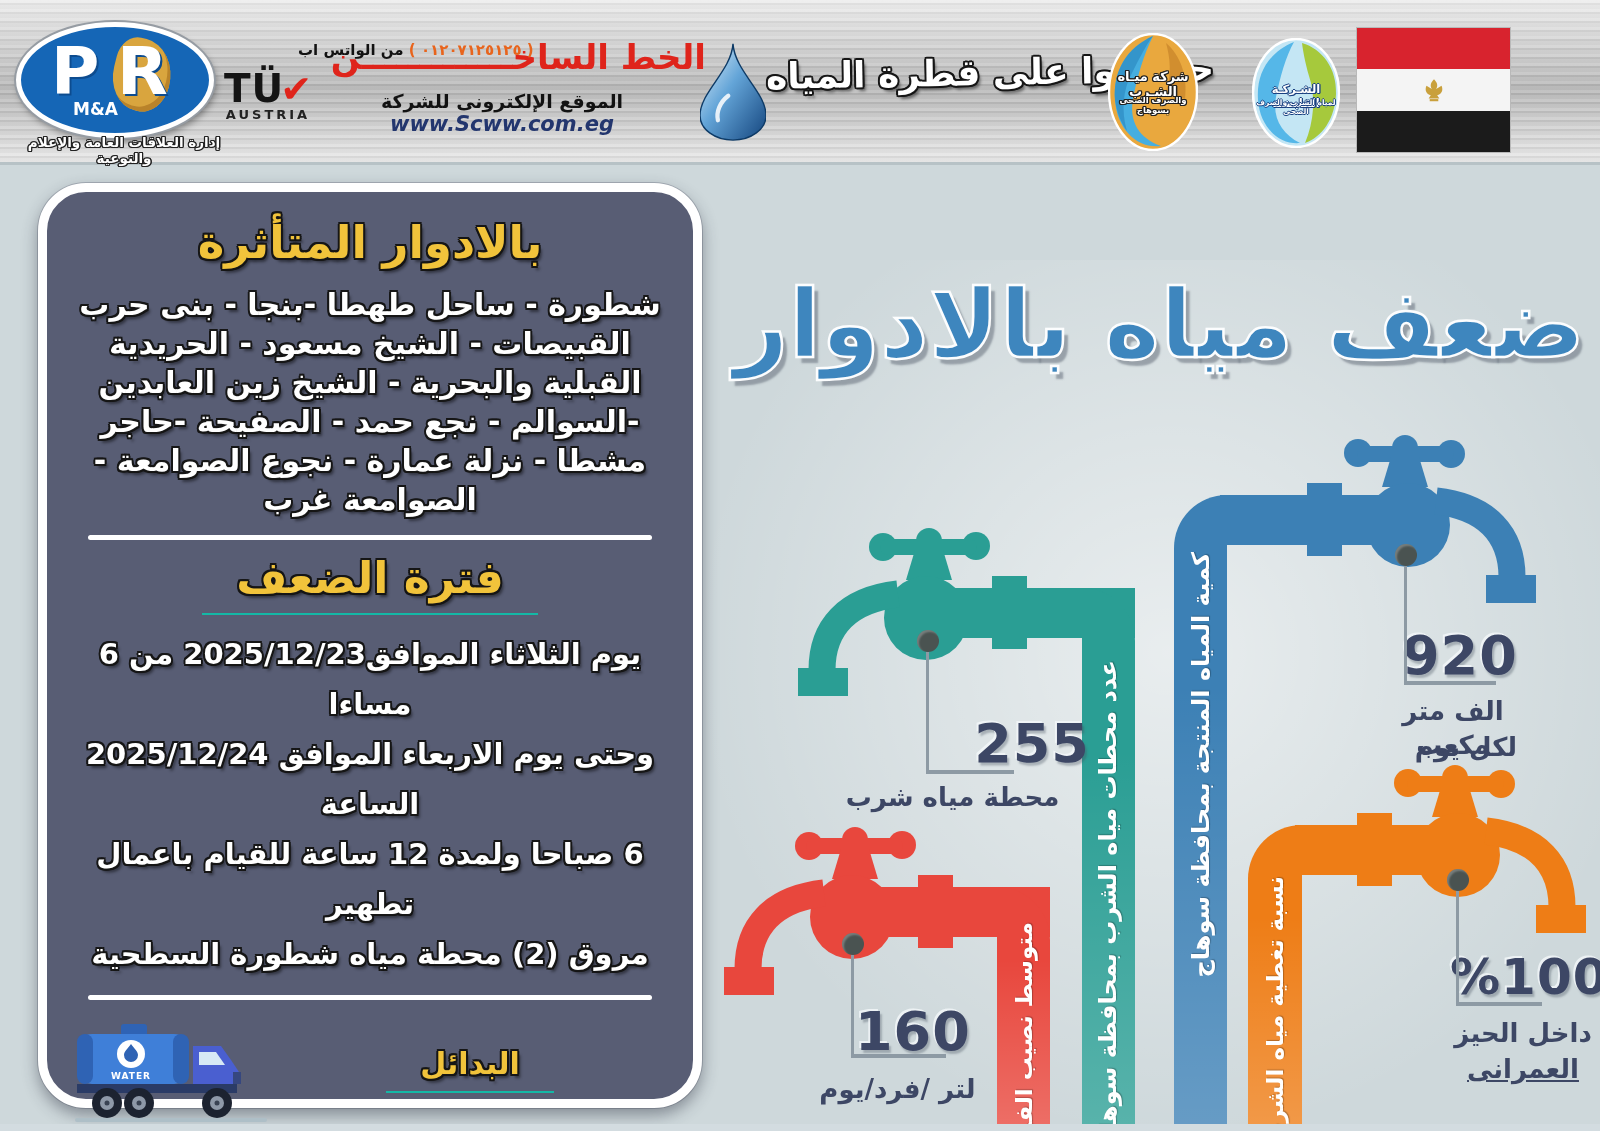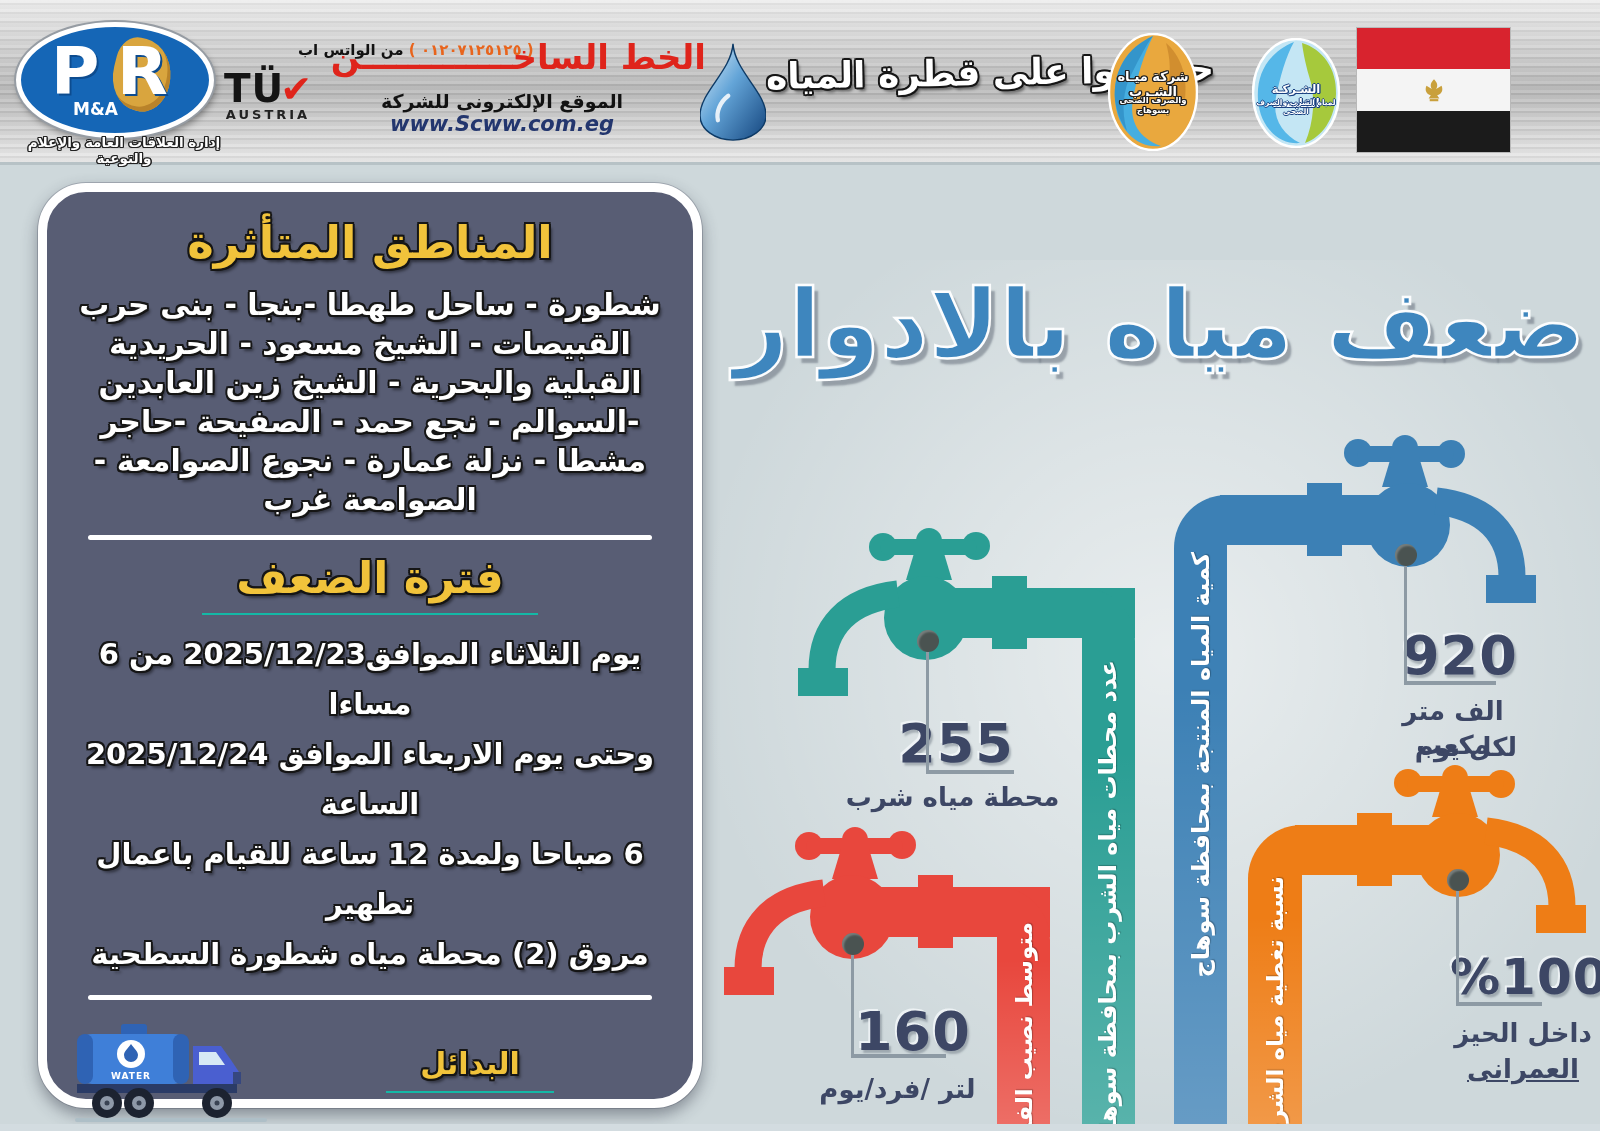--- a/index.html
+++ b/index.html
@@ -167,21 +167,21 @@
         <rect x="10" y="20.5" width="8" height="2" fill="#c9a03c"></rect>
       </svg>
     </div>
   </div>
 
   <div class="content-light"></div>
 
   <div class="main-title" style="color: rgb(62, 134, 190);">ضعف مياه بالادوار العليا</div>
 
   <div class="panel">
-    <div class="p-title ol-dark">المناطق المتأثرة</div>
+    <div class="p-title ol-dark">بالادوار المتأثرة</div>
     <div class="areas ol-dark">
       <div>شطورة - ساحل طهطا -بنجا - بنى حرب</div>
       <div>القبيصات - الشيخ مسعود - الحريدية</div>
       <div>القبلية والبحرية - الشيخ زين العابدين</div>
       <div>-السوالم - نجع حمد - الصفيحة -حاجر</div>
       <div>مشطا - نزلة عمارة - نجوع الصوامعة -</div>
       <div>الصوامعة غرب</div>
     </div>
     <div class="divider"></div>
     <div><span class="p-title-u ol-dark">فترة الضعف</span></div>
@@ -241,21 +241,21 @@
     </g>
   </svg>
   <div class="arm" style="left: 980px; top: 588px; width: 155px; background-color: rgb(42, 158, 148);"></div>
   <div class="pipe" style="left: 1082px; top: 588px; width: 53px; height: 543px; border-top-right-radius: 60px; background-color: rgb(42, 158, 148);"></div>
   <div class="pipe-label-wrap" style="left:1082px;top:660px;width:53px;height:465px;">
     <div class="pipe-label">عدد محطات مياه الشرب بمحافظة سوهاج</div>
   </div>
   <div class="pointer-dot" style="left:917px;top:630px;"></div>
   <div class="pointer-line" style="left:926px;top:652px;height:120px;"></div>
   <div class="pointer-foot" style="left:926px;top:770px;width:88px;"></div>
-  <div class="stat-value" style="left:896px;top:712px;width:120px;">255</div>
+  <div class="stat-value" style="left:972px;top:712px;width:120px;">255</div>
   <div class="stat-unit" style="left:845px;top:780px;width:215px;">محطة مياه شرب</div>
 
   <svg class="faucet-svg flip" style="left: 1294px; top: 427px; color: rgb(60, 128, 181);" viewBox="0 0 260 200">
     <g fill="currentColor">
       <circle cx="103" cy="27" r="14"></circle>
         <circle cx="149" cy="21" r="13"></circle>
         <circle cx="196" cy="26" r="14"></circle>
       <rect x="100" y="19" width="97" height="16" rx="8"></rect>
       <polygon points="135,30 163,30 172,60 126,60"></polygon>
       <circle cx="146" cy="98" r="42"></circle>

